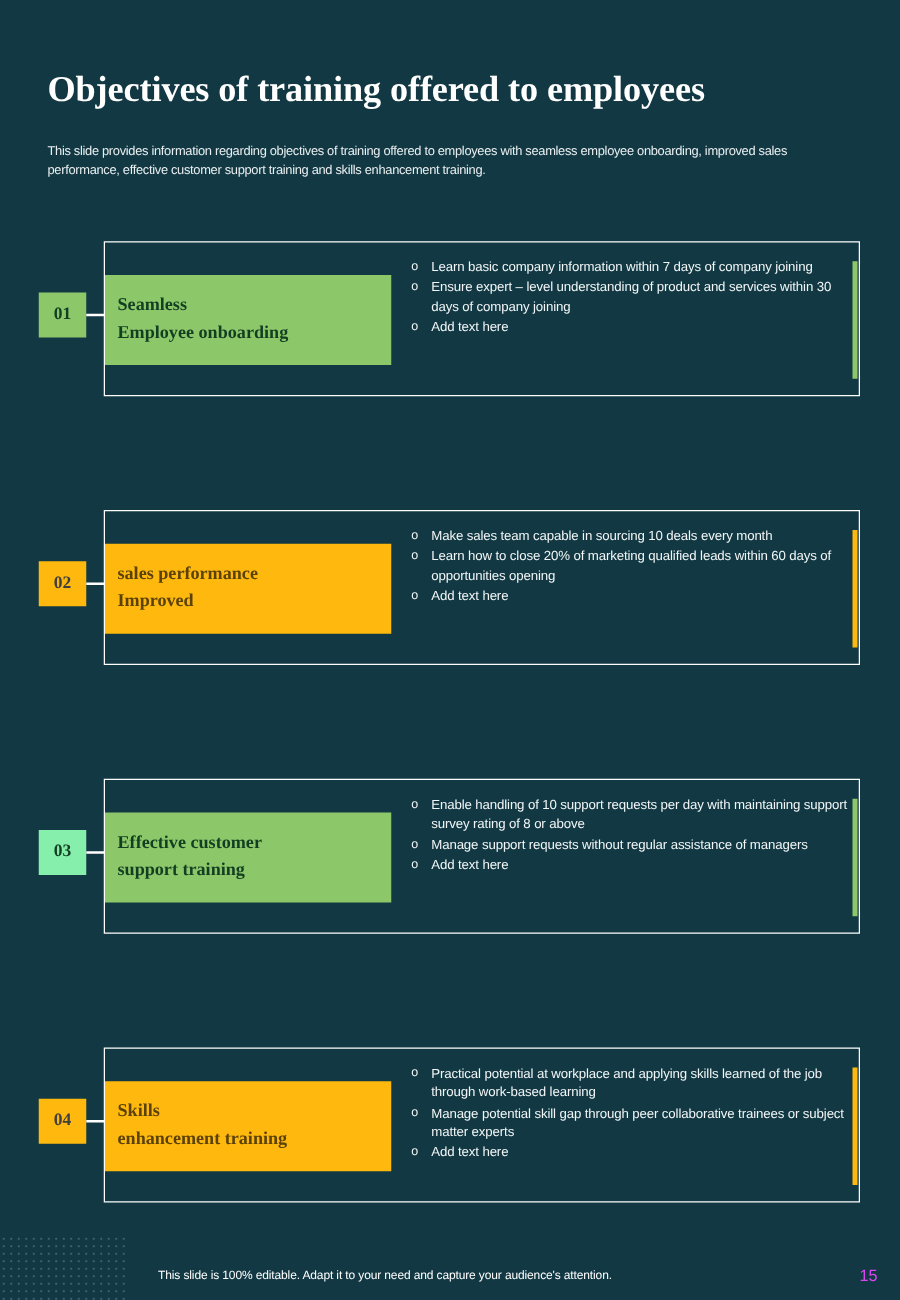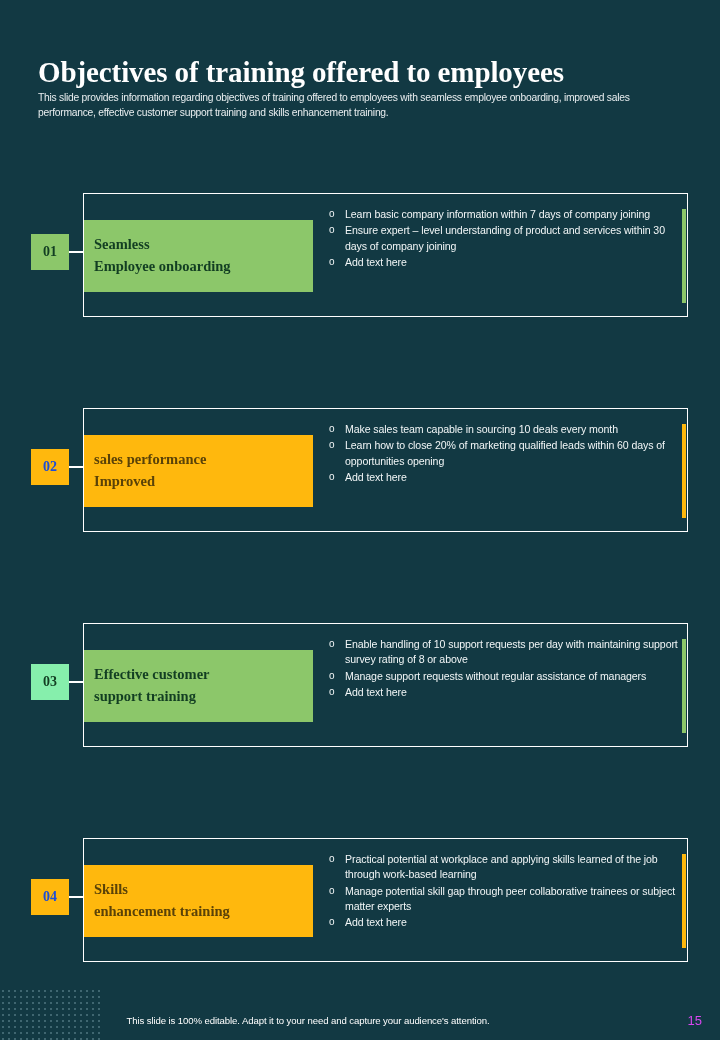--- a/index.html
+++ b/index.html
@@ -18,21 +18,21 @@
   .page-title {
     font-family:"Liberation Serif", serif;
     font-size:29px;
     font-weight:bold;
     color:#ffffff;
     letter-spacing:-0.1px;
     line-height:1.12;
   }
 
   .page-subtitle {
-    margin-top:3px;
+    margin-top:27px;
     font-size:10.3px;
     color:#e9eef0;
     line-height:1.42;
     max-width:652px;
     letter-spacing:-0.25px;
   }
 
   
   .rows {
     position:absolute;
@@ -50,21 +50,21 @@
   .badge {
     position:absolute;
     left:31px; top:41px;
     width:38px; height:36px;
     display:flex; align-items:center; justify-content:center;
     font-family:"Liberation Serif", serif;
     font-size:14px;
     font-weight:bold;
     color:#123e22;
   }
-  .badge.amber { color:#1d4ed8; }
+  .badge.amber { color:#404040; }
 
   
   .connector {
     position:absolute;
     left:69px; top:58px;
     width:22px; height:2px;
     background:#ffffff;
   }
   .connector-dot {
     position:absolute;

